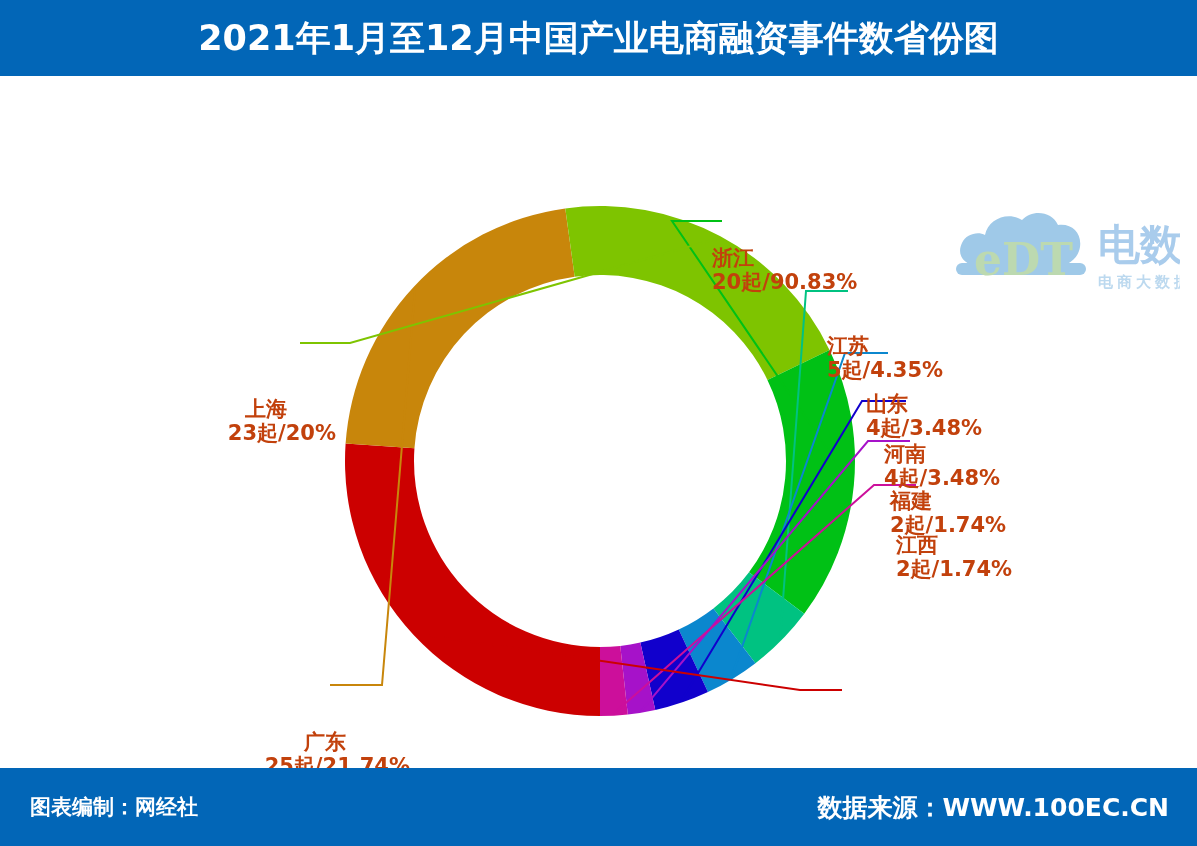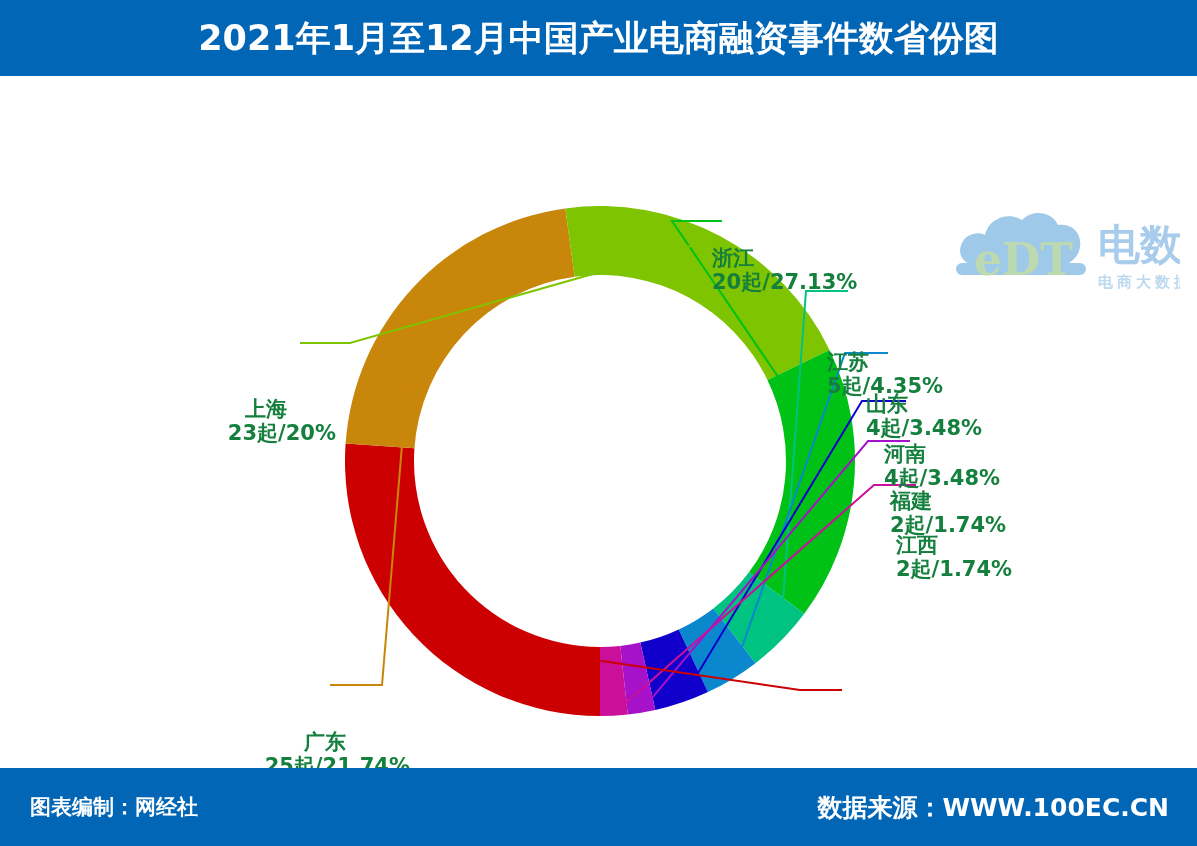--- a/index.html
+++ b/index.html
@@ -90,21 +90,21 @@
     position: absolute;
     left: 948px;
     top: 112px;
     width: 232px;
     height: 98px;
   }
 
   
   .slice-label {
     position: absolute;
-    color: #15803d;
+    color: #c2410c;
     font-size: 21px;
     font-weight: bold;
     line-height: 1.12;
     white-space: nowrap;
     font-family: "DejaVu Sans", "Liberation Sans", sans-serif;
   }
   .slice-label .lbl-name { display: block; }
   .slice-label .lbl-val  { display: block; }
   .lbl-right { text-align: left; }
   .lbl-left  { text-align: right; }
@@ -151,24 +151,24 @@
                C84 4 104 6 110 20 C124 18 134 28 132 42 C130 55 118 62 106 62 Z" fill="#9fc9e8"></path>
       <path d="M14 58 h118 a6 6 0 0 1 0 12 h-118 a6 6 0 0 1 0 -12 z" fill="#9fc9e8"></path>
     </g>
     <text x="26" y="70" font-family="DejaVu Serif, serif" font-size="44" font-weight="bold" fill="#bcd9b0">eDT</text>
     <text x="150" y="54" font-family="DejaVu Sans, sans-serif" font-size="42" font-weight="bold" fill="#a9ccec">电数宝</text>
     <text x="150" y="82" font-family="DejaVu Sans, sans-serif" font-size="15" font-weight="bold" letter-spacing="4" fill="#bcd9ef">电商大数据库</text>
   </svg>
 
   <div class="slice-label lbl-right" style="left:712px; top:154px;">
     <span class="lbl-name">浙江</span>
-    <span class="lbl-val">20起/27.13%</span>
-  </div>
-
-  <div class="slice-label lbl-right" style="left:827px; top:258px;">
+    <span class="lbl-val">20起/90.83%</span>
+  </div>
+
+  <div class="slice-label lbl-right" style="left:827px; top:242px;">
     <span class="lbl-name">江苏</span>
     <span class="lbl-val">5起/4.35%</span>
   </div>
 
   <div class="slice-label lbl-right" style="left:866px; top:300px;">
     <span class="lbl-name">山东</span>
     <span class="lbl-val">4起/3.48%</span>
   </div>
 
   <div class="slice-label lbl-right" style="left:884px; top:350px;">

